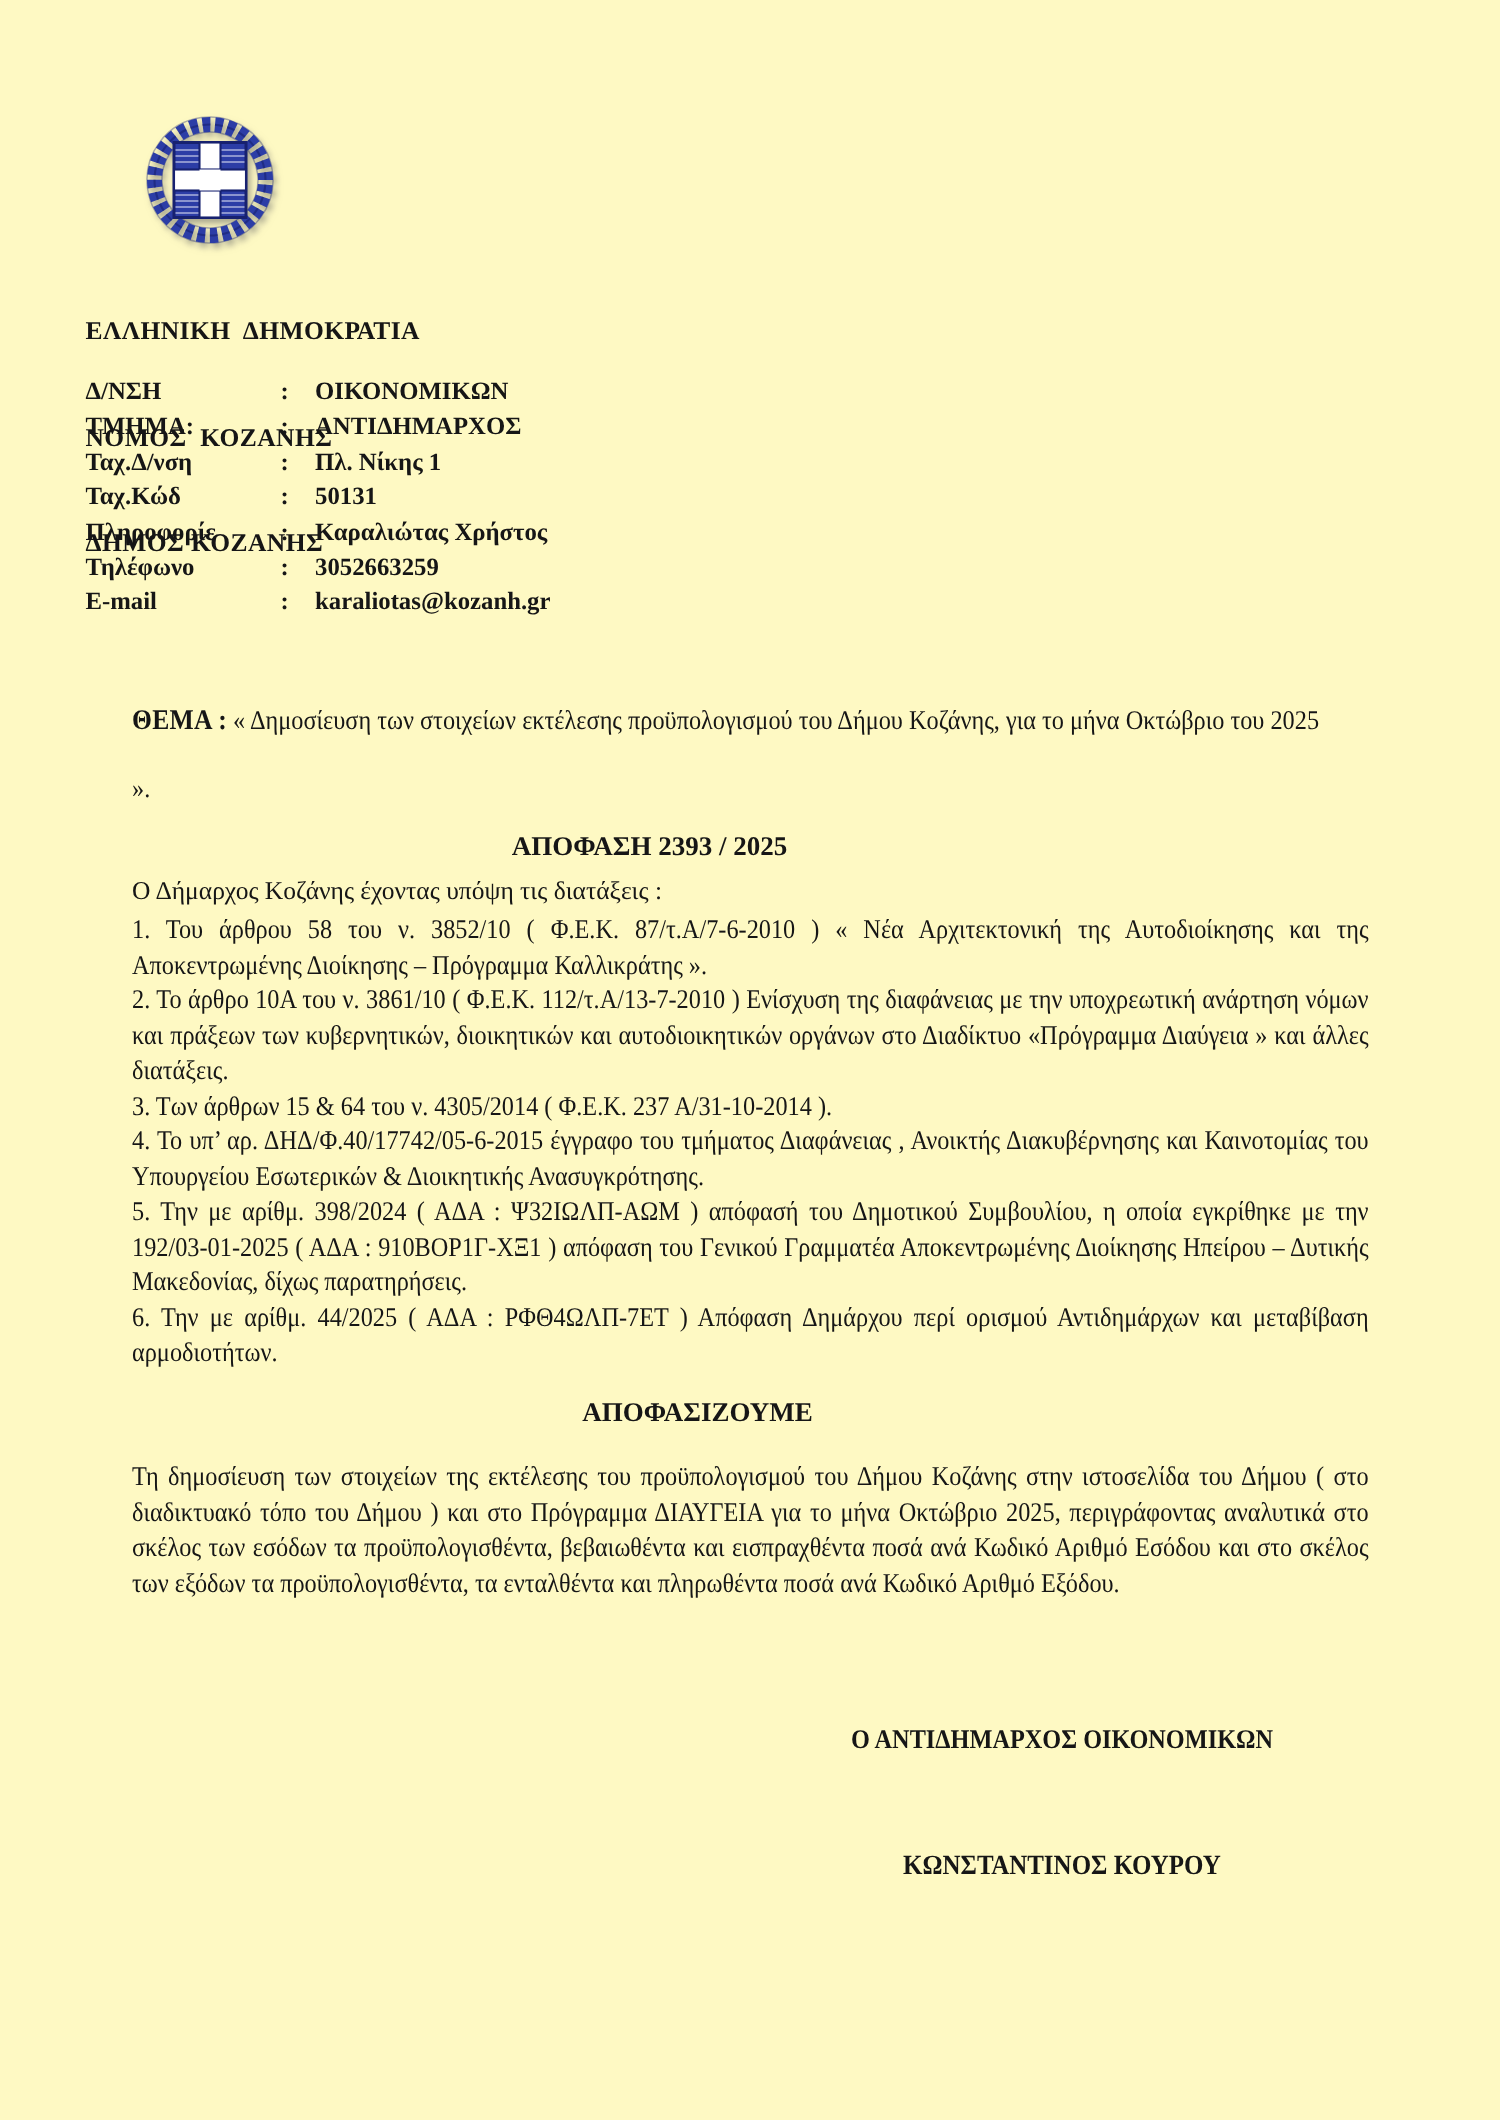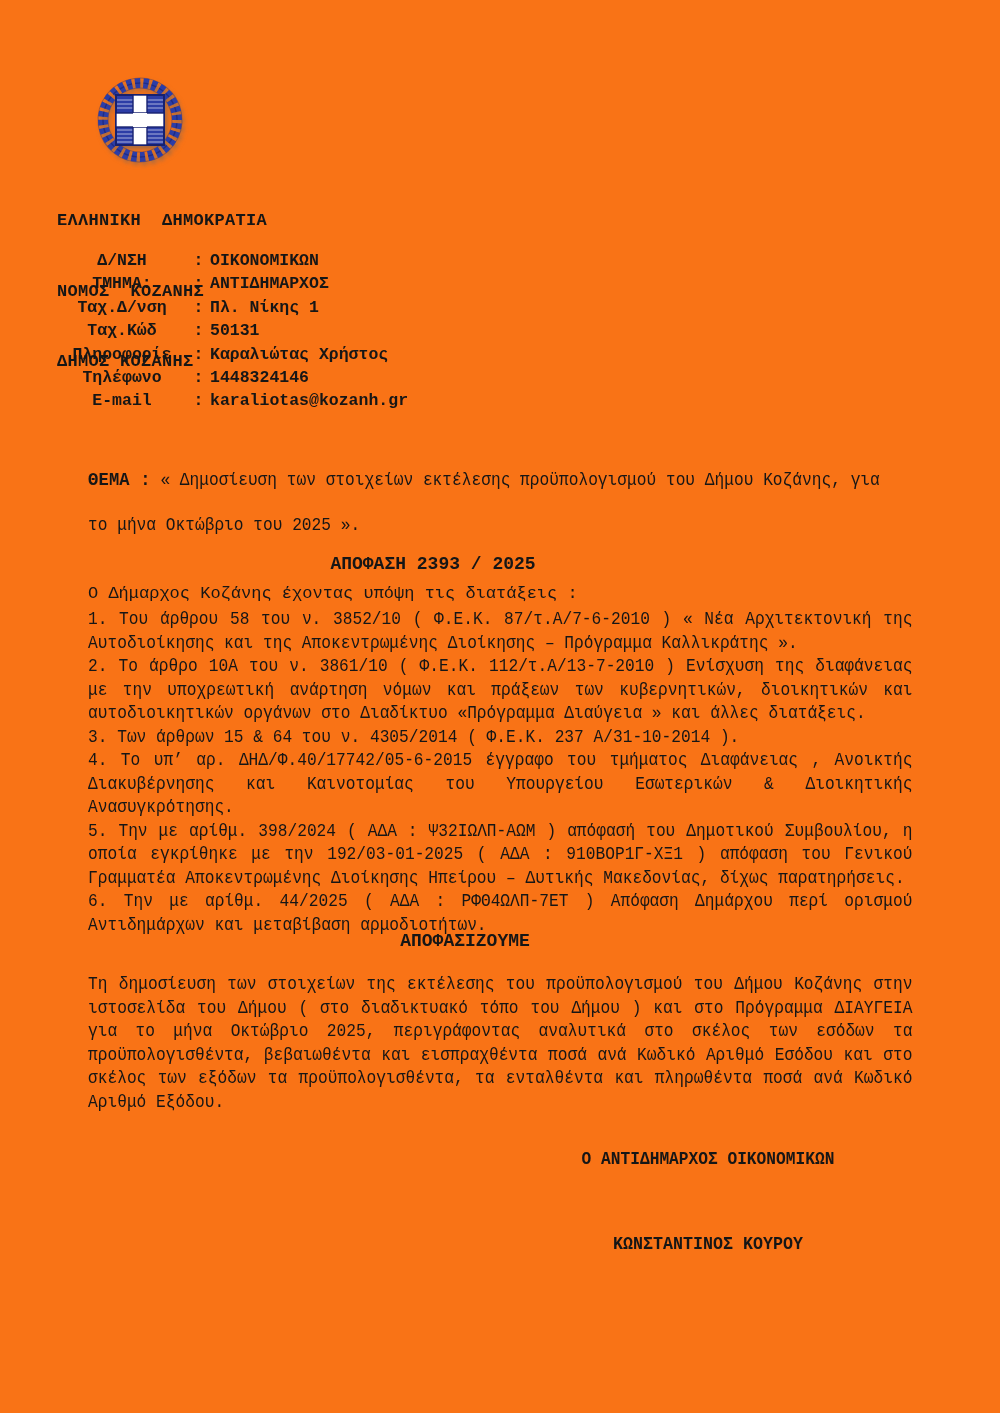--- a/index.html
+++ b/index.html
@@ -1,39 +1,39 @@
 <!DOCTYPE html>
 <html><head>
 <meta charset="utf-8">
 <style>
   html,body { margin:0; padding:0; background:#ffffff; }
   .page {
-    position:relative; width:1000px; height:1413px; background:#f97316;
-    font-family:Liberation Mono, monospace; color:#161616;
+    position:relative; width:1000px; height:1413px; background:#fef9c3;
+    font-family:Liberation Serif, serif; color:#161616;
     overflow:hidden;
   }
   .emblem {
     position:absolute; left:93px; top:74px;
     filter:drop-shadow(2px 3px 2px rgba(100,100,100,0.55));
   }
   .hdr-left {
     position:absolute; left:57px; top:162px;
     font-weight:bold; font-size:17px; line-height:23.5px;
     letter-spacing:0.3px; white-space:pre;
   }
   .hdr-right {
     position:absolute; left:556px; top:168px;
     font-size:15px; letter-spacing:3px; white-space:pre;
   }
   .hdr-right .line2 { margin-top:28px; }
   .contact {
     position:absolute; left:57px; top:249px;
     font-weight:bold; font-size:16.5px;
   }
-  .contact .row { display:flex; line-height:23.4px; white-space:pre;text-align:center; }
+  .contact .row { display:flex; line-height:23.4px; white-space:pre; }
   .contact .lbl { width:130px; }
   .contact .sep { width:23px; }
   .cond { transform:scaleX(0.9); transform-origin:0 0; }
   .subject {
     position:absolute; left:88px; top:440px; width:884px;
     font-size:18px; line-height:45px;
   }
   .subject b { font-size:19px; letter-spacing:0.2px; }
   .decision-title {
     position:absolute; left:0; top:554px; width:866px; text-align:center;
@@ -120,21 +120,21 @@
       <span class="val">50131</span>
     </div>
     <div class="row">
       <span class="lbl">Πληροφορίε</span>
       <span class="sep">:</span>
       <span class="val">Καραλιώτας Χρήστος</span>
     </div>
     <div class="row">
       <span class="lbl">Τηλέφωνο</span>
       <span class="sep">:</span>
-      <span class="val">1448324146</span>
+      <span class="val">3052663259</span>
     </div>
     <div class="row">
       <span class="lbl">E-mail</span>
       <span class="sep">:</span>
       <span class="val">karaliotas@kozanh.gr</span>
     </div>
   </div>
 
   <p class="subject cond"><b>ΘΕΜΑ :</b> <span>« Δημοσίευση των στοιχείων εκτέλεσης προϋπολογισμού του Δήμου Κοζάνης, για το μήνα Οκτώβριο του 2025 ».</span></p>
 

